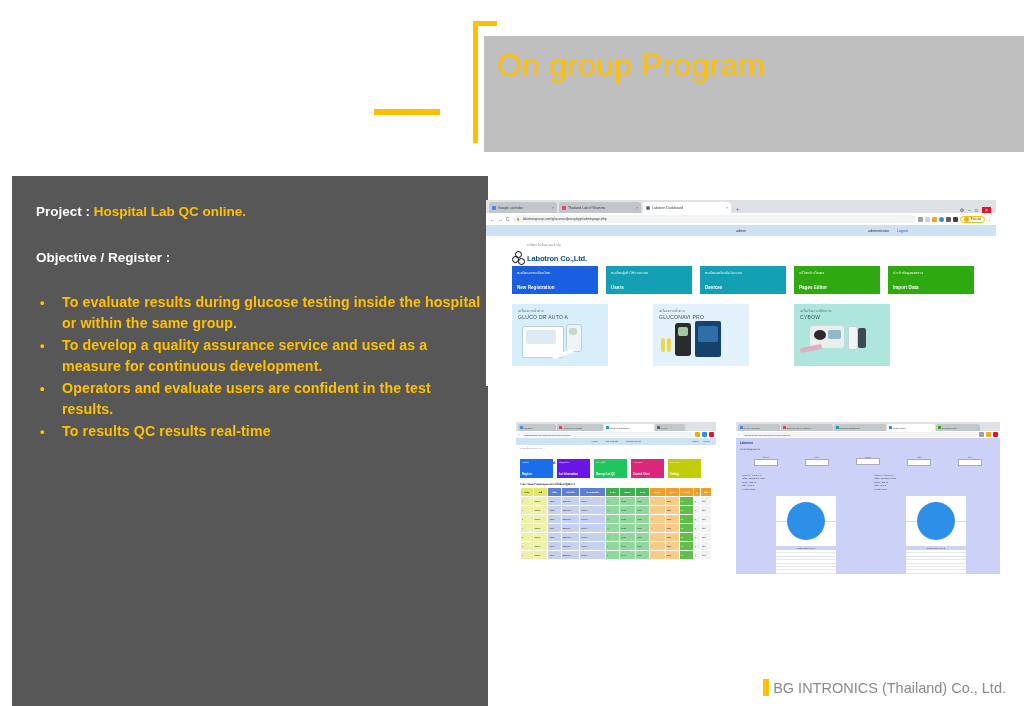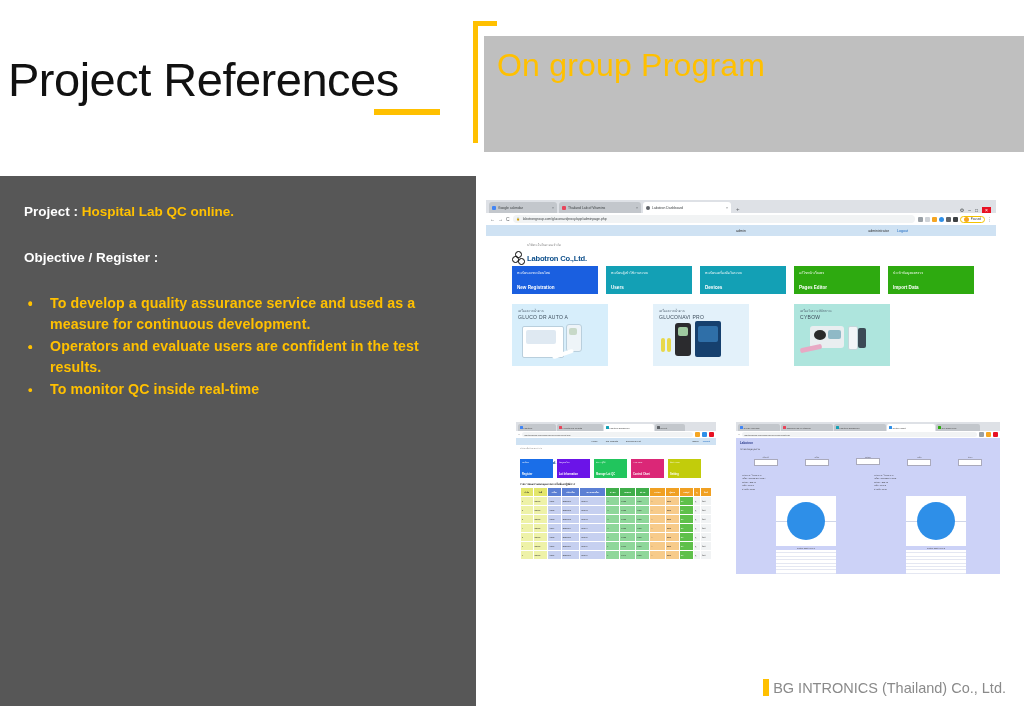--- a/index.html
+++ b/index.html
@@ -41,21 +41,21 @@
     line-height:1.15;white-space:nowrap;
   }
   .header-line2{
     position:absolute;left:497px;top:96px;
     font-size:32px;color:#111111;font-weight:400;letter-spacing:0.2px;
     line-height:1.15;white-space:nowrap;
   }
 
   
   .left-panel{
-    position:absolute;left:0;top:176px;width:476px;bottom:0;
+    position:absolute;left:12px;top:176px;width:476px;bottom:0;
     background:#575757;
   }
   .proj-line{
     position:absolute;left:24px;top:28px;font-size:13.5px;font-weight:bold;
     color:#ffffff;white-space:nowrap;
   }
   .proj-line .val{color:#FFC000;font-weight:bold;}
   .obj-line{
     position:absolute;left:24px;top:74px;font-size:13.5px;font-weight:bold;
     color:#ffffff;white-space:nowrap;
@@ -194,42 +194,41 @@
   
   .footer{position:absolute;right:18px;bottom:10px;display:flex;align-items:center;gap:4px;}
   .footer .bar{width:6px;height:17px;background:#FFC000;}
   .footer .txt{font-size:14.5px;color:#8a8a8a;white-space:nowrap;}
 </style>
 </head>
 <body>
 
 <div class="slide">
 
-  <div class="title-main">Project References</div>
   <div class="title-underline"></div>
 
   <div class="bracket-v"></div>
   <div class="bracket-h"></div>
 
   <div class="header-band"></div>
   <div class="header-line1">On group Program</div>
 
   <div class="left-panel">
     <div class="proj-line">
       <span>Project :</span>
       <span class="val">Hospital Lab QC online.</span>
     </div>
     <div class="obj-line">Objective / Register :</div>
 
     <ul class="bullets">
-      <li><span class="dot">•</span></li>
+      <li><span class="dot">•</span><span>To evaluate results during glucose testing inside the hospital or within the same group.</span></li>
       <li><span class="dot">•</span><span>To develop a quality assurance service and used as a measure for continuous development.</span></li>
       <li><span class="dot">•</span></li>
       <li><span class="dot">•</span><span>Operators and evaluate users are confident in the test results.</span></li>
-      <li><span class="dot">•</span><span>To monitor QC inside real-time</span></li>
+      <li><span class="dot">•</span><span>To results QC results real-time</span></li>
     </ul>
   </div>
 
   <div class="shot shot-top">
     <div class="chrome">
       <div class="tabbar">
         <div class="tab" style="width:62px">
           <span class="fav" style="background:#4285f4"></span>
           <span>Google calendar</span>
           <span class="x">×</span>

